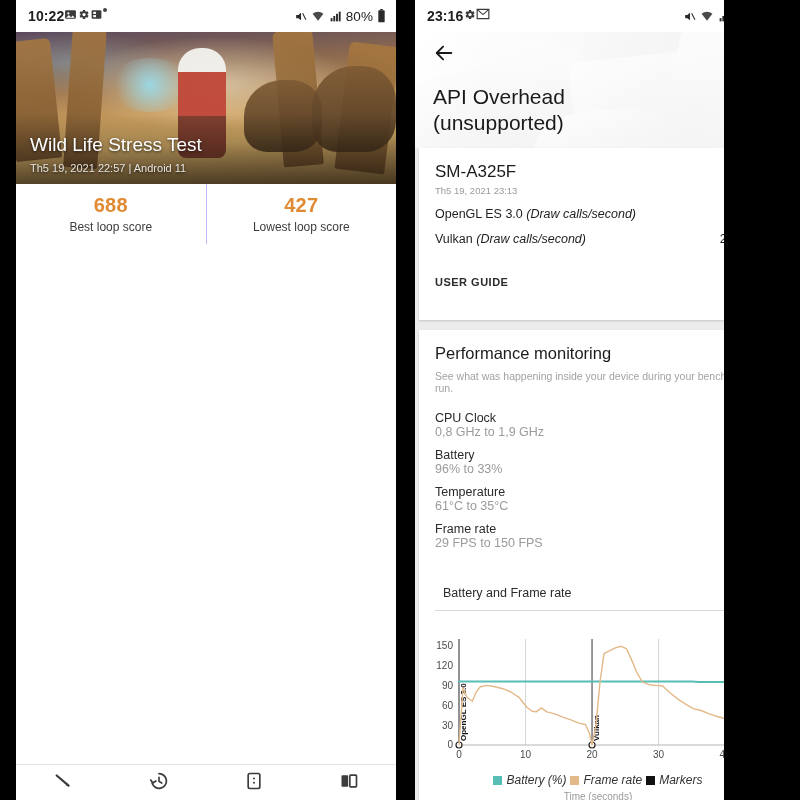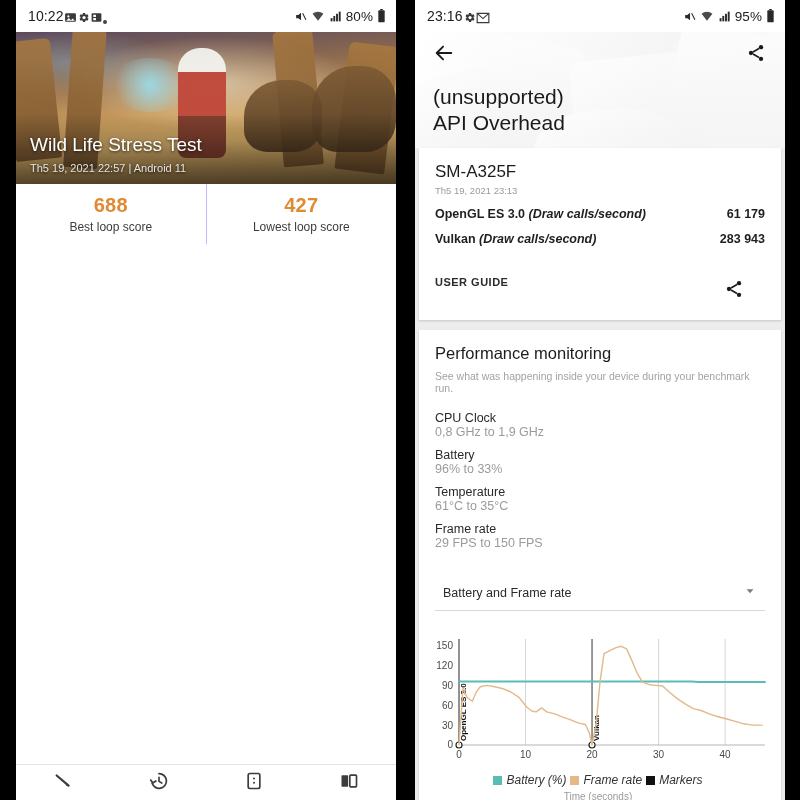--- a/index.html
+++ b/index.html
@@ -7,32 +7,32 @@
     width: 800px; height: 800px;
     background: #000;
     font-family: "Liberation Sans", sans-serif;
     overflow: hidden;
   }
   .screens { display: flex; width: 800px; height: 800px; }
 
   
   .phone { position: relative; height: 800px; background: #000; overflow: hidden; }
   .phone-left  { width: 415px; }
-  .phone-right { width: 385px; }
+  .phone-right { width: 309px; }
   .viewport { position: absolute; background: #fff; overflow: hidden; }
   .viewport-left  { left: 16px; top: 0; width: 380px; height: 800px; }
   .viewport-right { left: 0;  top: 0; width: 370px; height: 800px; }
 
   
   .statusbar {
     height: 32px; display: flex; align-items: center;
     padding: 0 10px 0 12px; background: #fff;
     font-size: 13.5px; color: #1b1b1b; letter-spacing: .1px;
   }
-  .sb-left { display: flex; align-items: flex-end; gap: 0; }
+  .sb-left { display: flex; align-items: flex-start; gap: 0; font-weight: bold; }
   .sb-right { margin-left: auto; display: flex; align-items: center; gap: 4px; }
   .sb-time { font-size: 14px; color: #202020; }
   .sb-ico { display: inline-flex; align-items: center; justify-content: center; }
   .sb-batt { font-size: 13.5px; color: #202020; }
   .dot-small { width: 4px; height: 4px; border-radius: 50%; background: #444; display: inline-block; }
 
   
   .banner {
     position: relative; width: 100%; height: 152px; overflow: hidden;
     background:
@@ -123,21 +123,21 @@
   .r-body { position: absolute; left: 0; top: 148px; right: 0; bottom: 0; background: #ececec; }
   .card {
     background: #fff; margin: 0 4px 10px 4px;
     box-shadow: 0 1px 2px rgba(0,0,0,.16);
   }
   .card-pad { padding: 14px 16px 4px 16px; }
   .dev-name { font-size: 17px; color: #1c1c1c; }
   .dev-date { font-size: 9.5px; color: #9a9a9a; margin-top: 3px; }
   .metric-row {
     display: flex; align-items: flex-start; justify-content: space-between;
-    padding: 11px 0 0 0; font-size: 12.5px; color: #1f1f1f; font-weight: bold;
+    padding: 11px 0 0 0; font-size: 12.5px; color: #1f1f1f;
   }
   .metric-row .unit { font-style: italic; }
   .metric-val { font-size: 12.5px; color: #1f1f1f; white-space: nowrap; }
   .card-actions {
     display: flex; align-items: flex-start; justify-content: space-between;
     padding: 16px 32px 14px 16px; margin-top: 10px;
   }
   .user-guide { font-size: 11px; font-weight: 700; letter-spacing: .5px; color: #2b2b2b; cursor: pointer; }
 
   .sec-title { font-size: 16.5px; color: #1c1c1c; }
@@ -366,22 +366,22 @@
               <svg width="20" height="20" viewBox="0 0 24 24">
                   <circle cx="18" cy="5" r="2.6" fill="#1a1a1a"></circle>
                   <circle cx="6" cy="12" r="2.6" fill="#1a1a1a"></circle>
                   <circle cx="18" cy="19" r="2.6" fill="#1a1a1a"></circle>
                   <path d="M8.4 10.8l7.2-4.2M8.4 13.2l7.2 4.2" stroke="#1a1a1a" stroke-width="1.9"></path>
                 </svg>
             </span>
           </div>
         </div>
         <div class="r-title">
+          <div>API Overhead</div>
           <div>(unsupported)</div>
-          <div>API Overhead</div>
         </div>
       </div>
 
       <div class="r-body">
 
         <div class="card">
           <div class="card-pad">
             <div class="dev-name">SM-A325F</div>
             <div class="dev-date">Th5 19, 2021 23:13</div>
 

